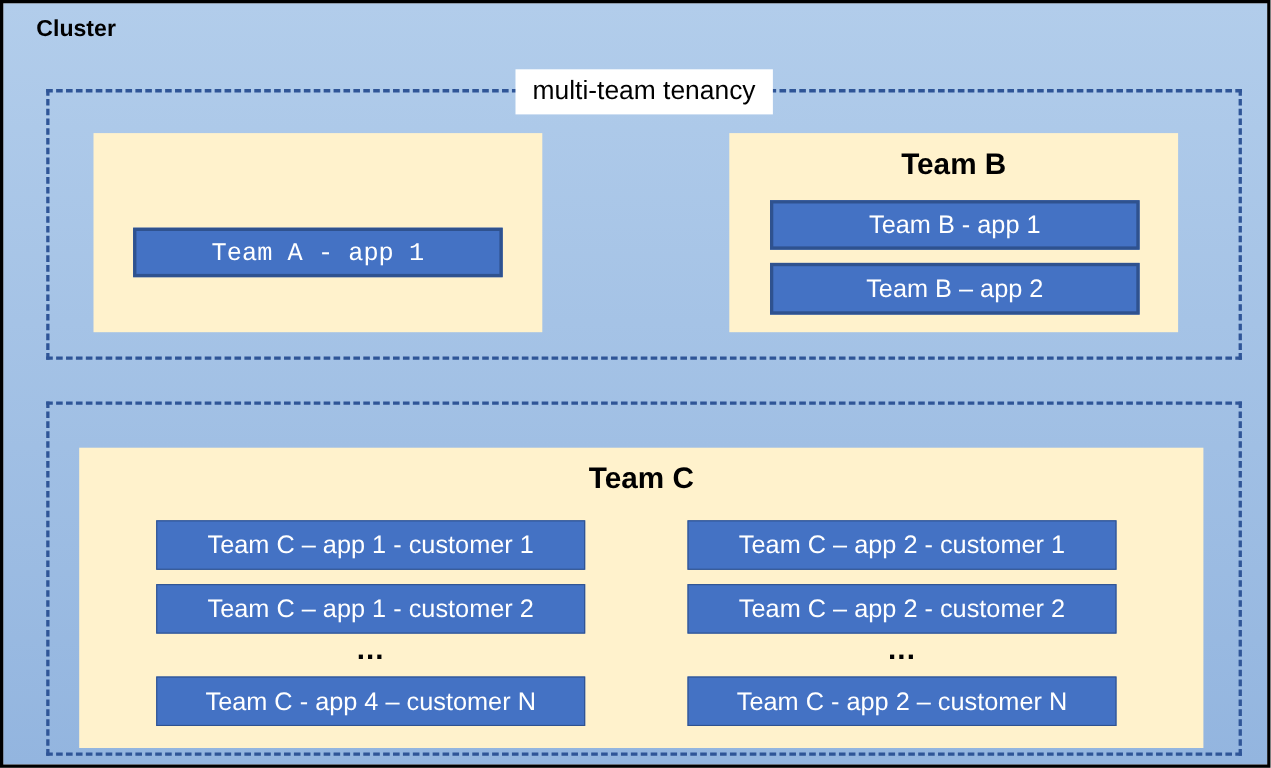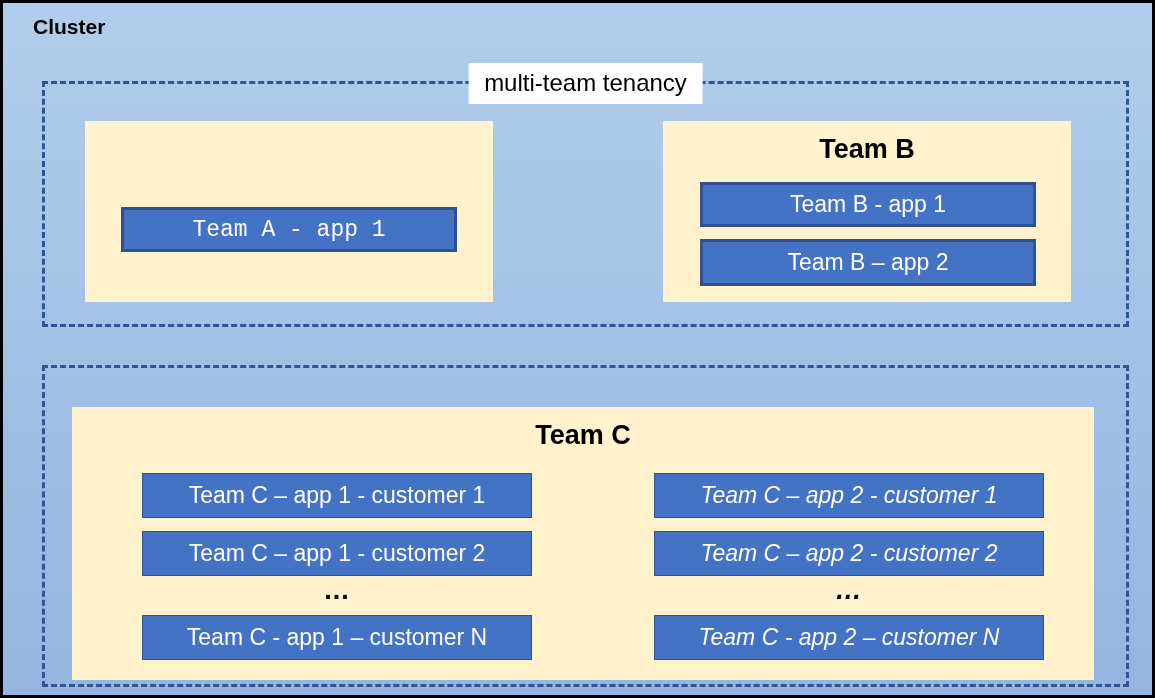--- a/index.html
+++ b/index.html
@@ -41,21 +41,21 @@
     position:absolute; background:var(--app_fill); color:var(--app_text);
     border:3px solid var(--app_border);
     display:flex; align-items:center; justify-content:center;
     font-size:23px; white-space:nowrap;
   }
   .app-a1{ left:36px; top:86px;  width:336px; height:45px;font-family:Liberation Mono, monospace; }
   .app-b1{ left:37px; top:61px;  width:336px; height:45px; }
   .app-b2{ left:37px; top:118px; width:336px; height:47px; }
   .c-col{ position:absolute; top:66px; width:390px; height:193px; }
   .c-col-1{ left:70px; }
-  .c-col-2{ left:582px;font-style:italic; }
+  .c-col-2{ left:553px; }
   .c-app{
     position:absolute; left:0; width:100%; height:45px;
     background:var(--app_fill); color:var(--app_text);
     border:1px solid var(--app_border);
     display:flex; align-items:center; justify-content:center;
     font-size:23px; white-space:nowrap;
   }
   .c-row-1{ top:0;text-align:right; }
   .c-row-2{ top:58px; }
   .c-row-n{ top:142px; }
@@ -87,21 +87,21 @@
 
   <div class="section section-multi-customer">
 
     <div class="panel panel-team-c">
       <div class="team-title">Team C</div>
 
       <div class="c-col c-col-1">
         <div class="c-app c-row-1">Team C – app 1 - customer 1</div>
         <div class="c-app c-row-2">Team C – app 1 - customer 2</div>
         <div class="ellipsis">...</div>
-        <div class="c-app c-row-n">Team C - app 1 – customer N</div>
+        <div class="c-app c-row-n">Team C - app 4 – customer N</div>
       </div>
 
       <div class="c-col c-col-2">
         <div class="c-app c-row-1">Team C – app 2 - customer 1</div>
         <div class="c-app c-row-2">Team C – app 2 - customer 2</div>
         <div class="ellipsis">...</div>
         <div class="c-app c-row-n">Team C - app 2 – customer N</div>
       </div>
     </div>
   </div>

